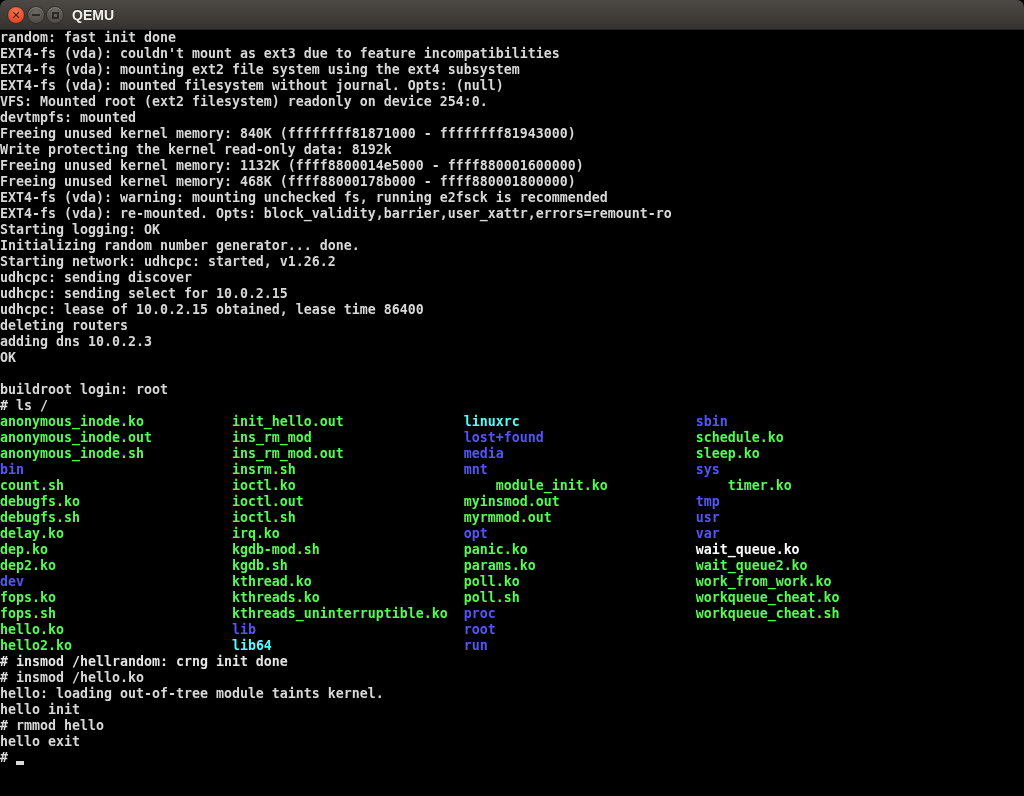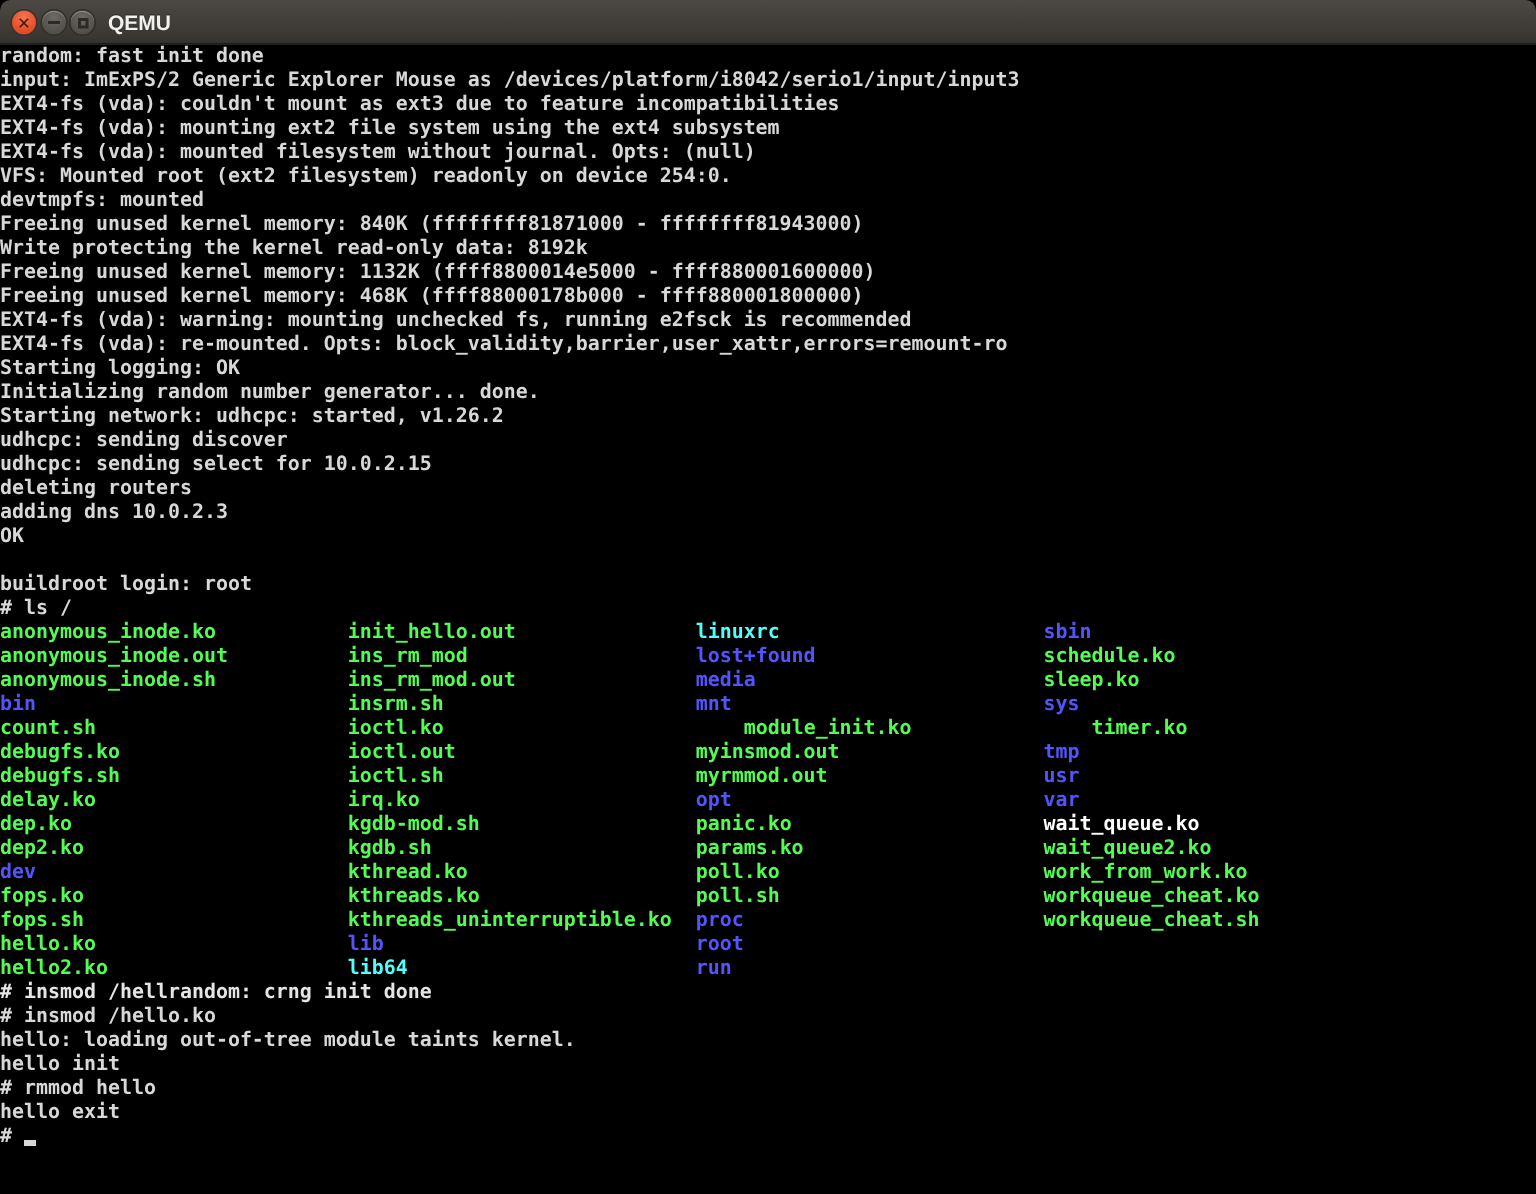--- a/index.html
+++ b/index.html
@@ -115,37 +115,37 @@
       <span class="min-glyph"></span>
     </div>
     <div class="winbtn gray maximize">
       <span class="max-glyph"></span>
     </div>
     <div class="title">QEMU</div>
   </div>
 
   <div class="console" id="console">
       <div class="line"><span style="color: rgb(216, 216, 216);">random: fast init done</span></div>
-      <div class="line"><span style="color: rgb(216, 216, 216);">input: ImExPS/2 Generic Explorer Mouse as /devices/platform/i8042/serio1/input/input3</span></div>
       <div class="line"><span style="color: rgb(216, 216, 216);">EXT4-fs (vda): couldn't mount as ext3 due to feature incompatibilities</span></div>
       <div class="line"><span style="color: rgb(216, 216, 216);">EXT4-fs (vda): mounting ext2 file system using the ext4 subsystem</span></div>
       <div class="line"><span style="color: rgb(216, 216, 216);">EXT4-fs (vda): mounted filesystem without journal. Opts: (null)</span></div>
       <div class="line"><span style="color: rgb(216, 216, 216);">VFS: Mounted root (ext2 filesystem) readonly on device 254:0.</span></div>
       <div class="line"><span style="color: rgb(216, 216, 216);">devtmpfs: mounted</span></div>
       <div class="line"><span style="color: rgb(216, 216, 216);">Freeing unused kernel memory: 840K (ffffffff81871000 - ffffffff81943000)</span></div>
       <div class="line"><span style="color: rgb(216, 216, 216);">Write protecting the kernel read-only data: 8192k</span></div>
       <div class="line"><span style="color: rgb(216, 216, 216);">Freeing unused kernel memory: 1132K (ffff8800014e5000 - ffff880001600000)</span></div>
       <div class="line"><span style="color: rgb(216, 216, 216);">Freeing unused kernel memory: 468K (ffff88000178b000 - ffff880001800000)</span></div>
       <div class="line"><span style="color: rgb(216, 216, 216);">EXT4-fs (vda): warning: mounting unchecked fs, running e2fsck is recommended</span></div>
       <div class="line"><span style="color: rgb(216, 216, 216);">EXT4-fs (vda): re-mounted. Opts: block_validity,barrier,user_xattr,errors=remount-ro</span></div>
       <div class="line"><span style="color: rgb(216, 216, 216);">Starting logging: OK</span></div>
       <div class="line"><span style="color: rgb(216, 216, 216);">Initializing random number generator... done.</span></div>
       <div class="line"><span style="color: rgb(216, 216, 216);">Starting network: udhcpc: started, v1.26.2</span></div>
       <div class="line"><span style="color: rgb(216, 216, 216);">udhcpc: sending discover</span></div>
       <div class="line"><span style="color: rgb(216, 216, 216);">udhcpc: sending select for 10.0.2.15</span></div>
+      <div class="line"><span style="color: rgb(216, 216, 216);">udhcpc: lease of 10.0.2.15 obtained, lease time 86400</span></div>
       <div class="line"><span style="color: rgb(216, 216, 216);">deleting routers</span></div>
       <div class="line"><span style="color: rgb(216, 216, 216);">adding dns 10.0.2.3</span></div>
       <div class="line"><span style="color: rgb(216, 216, 216);">OK</span></div>
       <div class="line"><span style="color: rgb(216, 216, 216);"></span></div>
       <div class="line"><span style="color: rgb(216, 216, 216);">buildroot login: root</span></div>
       <div class="line"><span style="color: rgb(216, 216, 216);"># ls /</span></div>
       <div class="line"><span style="color: rgb(84, 251, 84);">anonymous_inode.ko           </span><span style="color: rgb(84, 251, 84);">init_hello.out               </span><span style="color: rgb(84, 252, 252);">linuxrc                      </span><span style="color: rgb(84, 84, 252);">sbin                         </span></div>
       <div class="line"><span style="color: rgb(84, 251, 84);">anonymous_inode.out          </span><span style="color: rgb(84, 251, 84);">ins_rm_mod                   </span><span style="color: rgb(84, 84, 252);">lost+found                   </span><span style="color: rgb(84, 251, 84);">schedule.ko                  </span></div>
       <div class="line"><span style="color: rgb(84, 251, 84);">anonymous_inode.sh           </span><span style="color: rgb(84, 251, 84);">ins_rm_mod.out               </span><span style="color: rgb(84, 84, 252);">media                        </span><span style="color: rgb(84, 251, 84);">sleep.ko                     </span></div>
       <div class="line"><span style="color: rgb(84, 84, 252);">bin                          </span><span style="color: rgb(84, 251, 84);">insrm.sh                     </span><span style="color: rgb(84, 84, 252);">mnt                          </span><span style="color: rgb(84, 84, 252);">sys                          </span></div>

